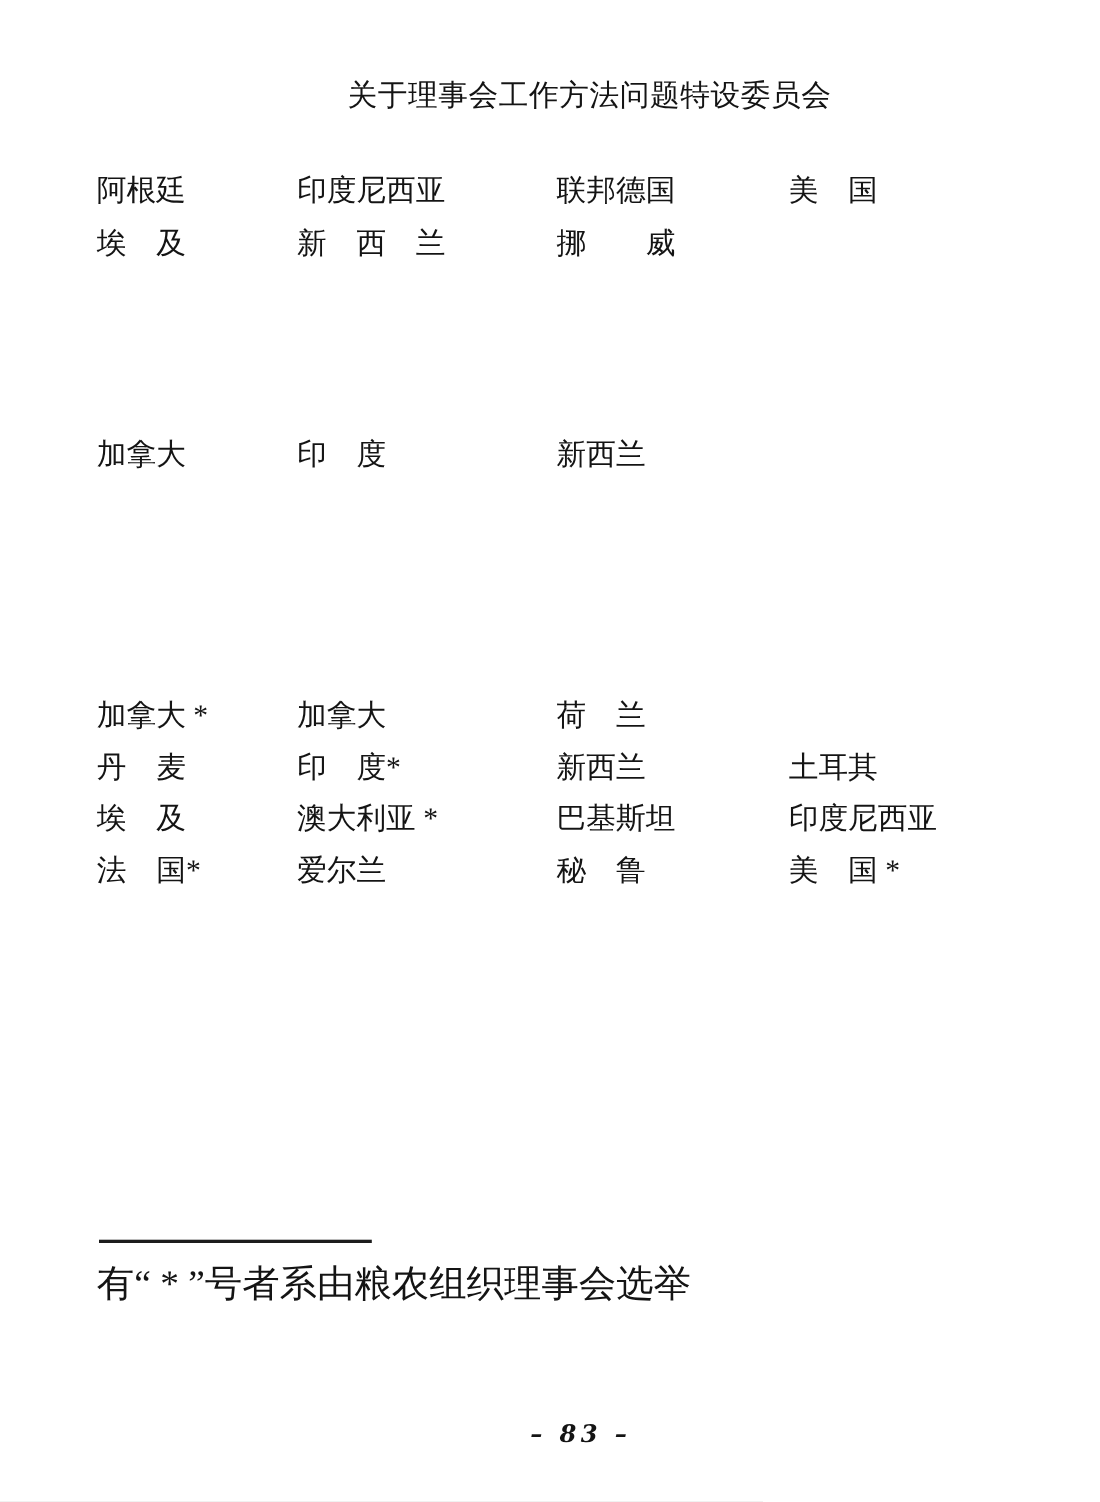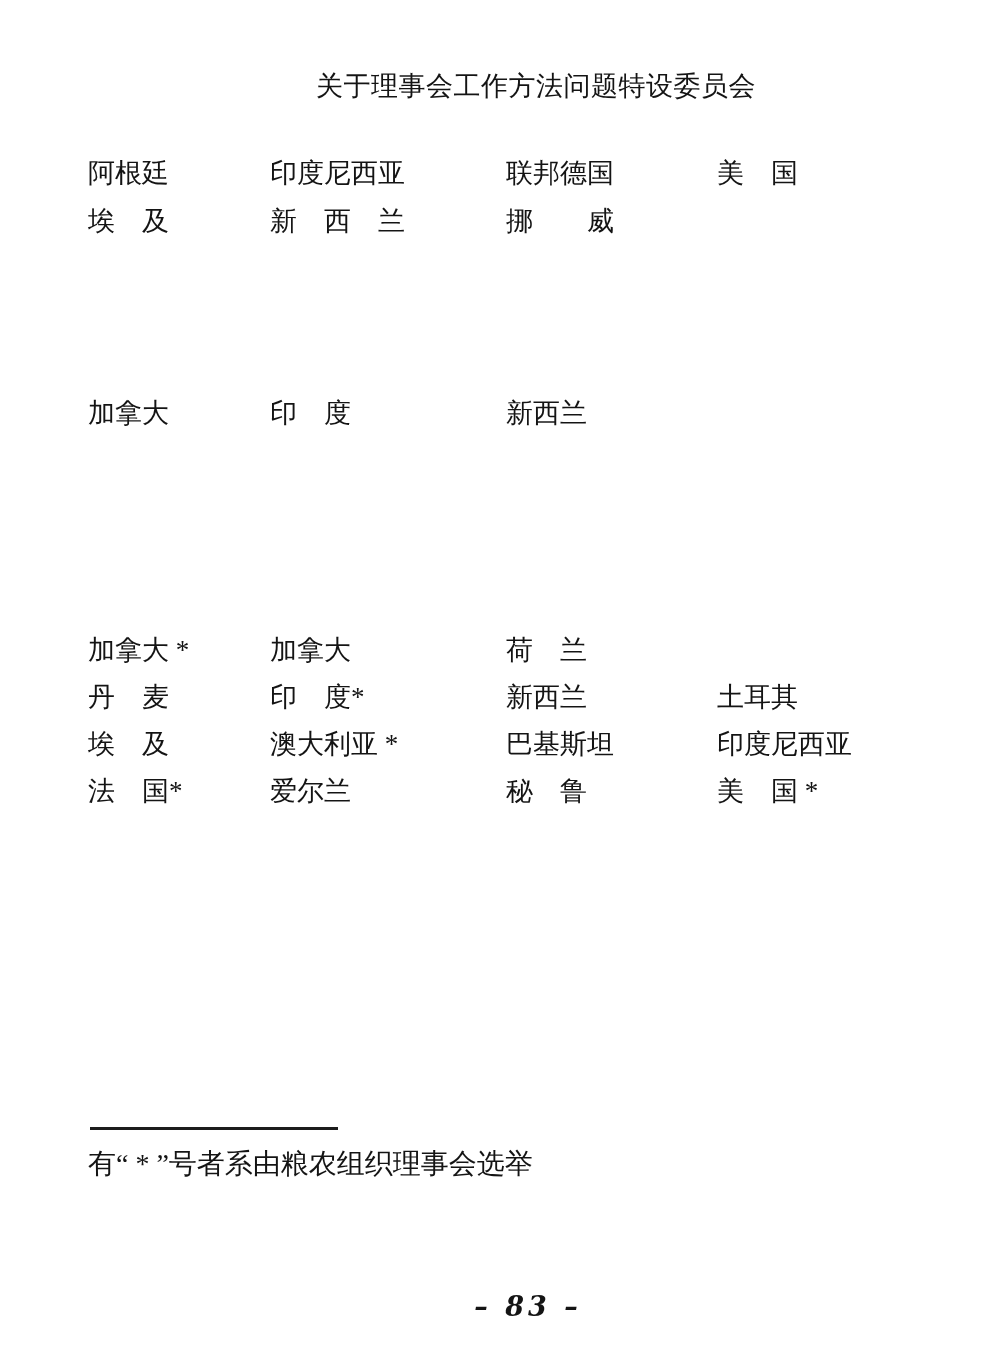--- a/index.html
+++ b/index.html
@@ -61,35 +61,35 @@
     left: 90px;
     top: 1127px;
     width: 248px;
     height: 3px;
     background: #1c1c1c;
   }
   .footnote-text {
     position: absolute;
     left: 88px;
     top: 1148px;
-    font-size: 28px;
+    font-size: 34px;
     line-height: 1.15;
     white-space: nowrap;
   }
 
   
   .page-number {
     position: absolute;
     left: 528px;
     top: 1291px;
     transform: translateX(-50%);
     font-family: "DejaVu Serif", serif;
     font-style: italic;
     font-weight: 600;
-    font-size: 27px;
+    font-size: 22px;
     letter-spacing: 4px;
     white-space: nowrap;
   }
 </style>
 </head>
 <body>
 
 <div class="page">
 
   <h1 class="doc-title t1">关于理事会工作方法问题特设委员会</h1>

